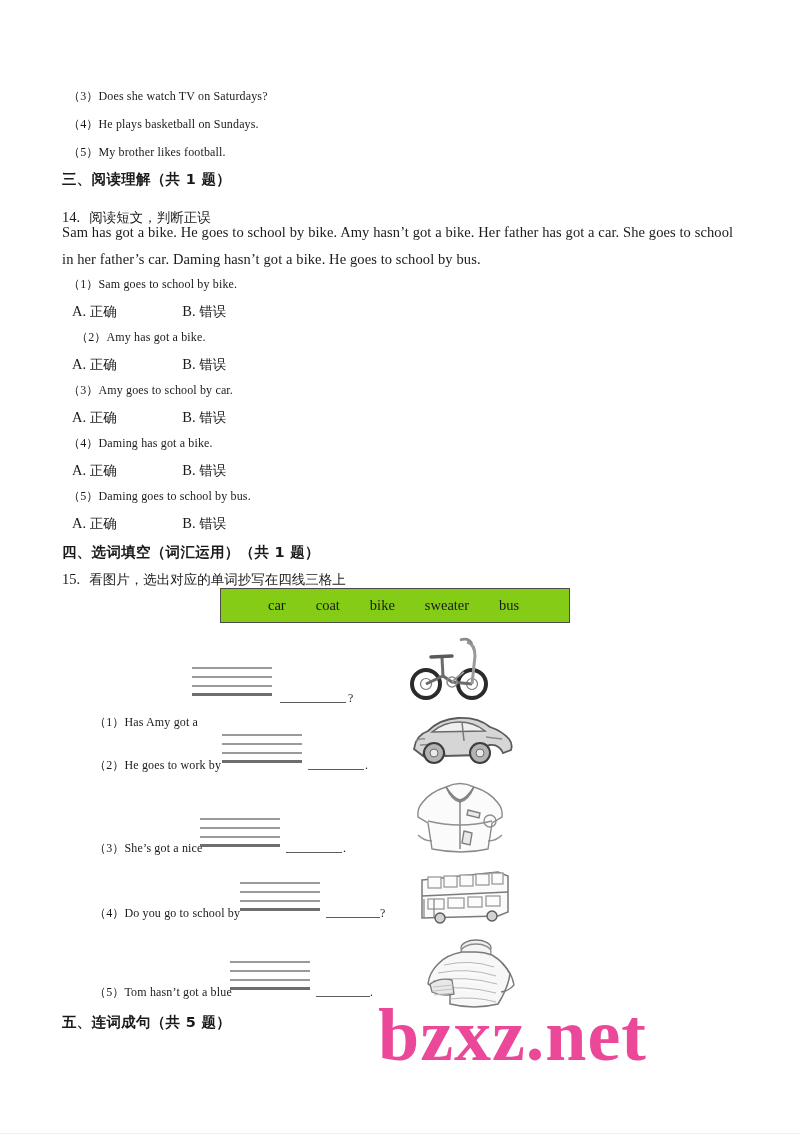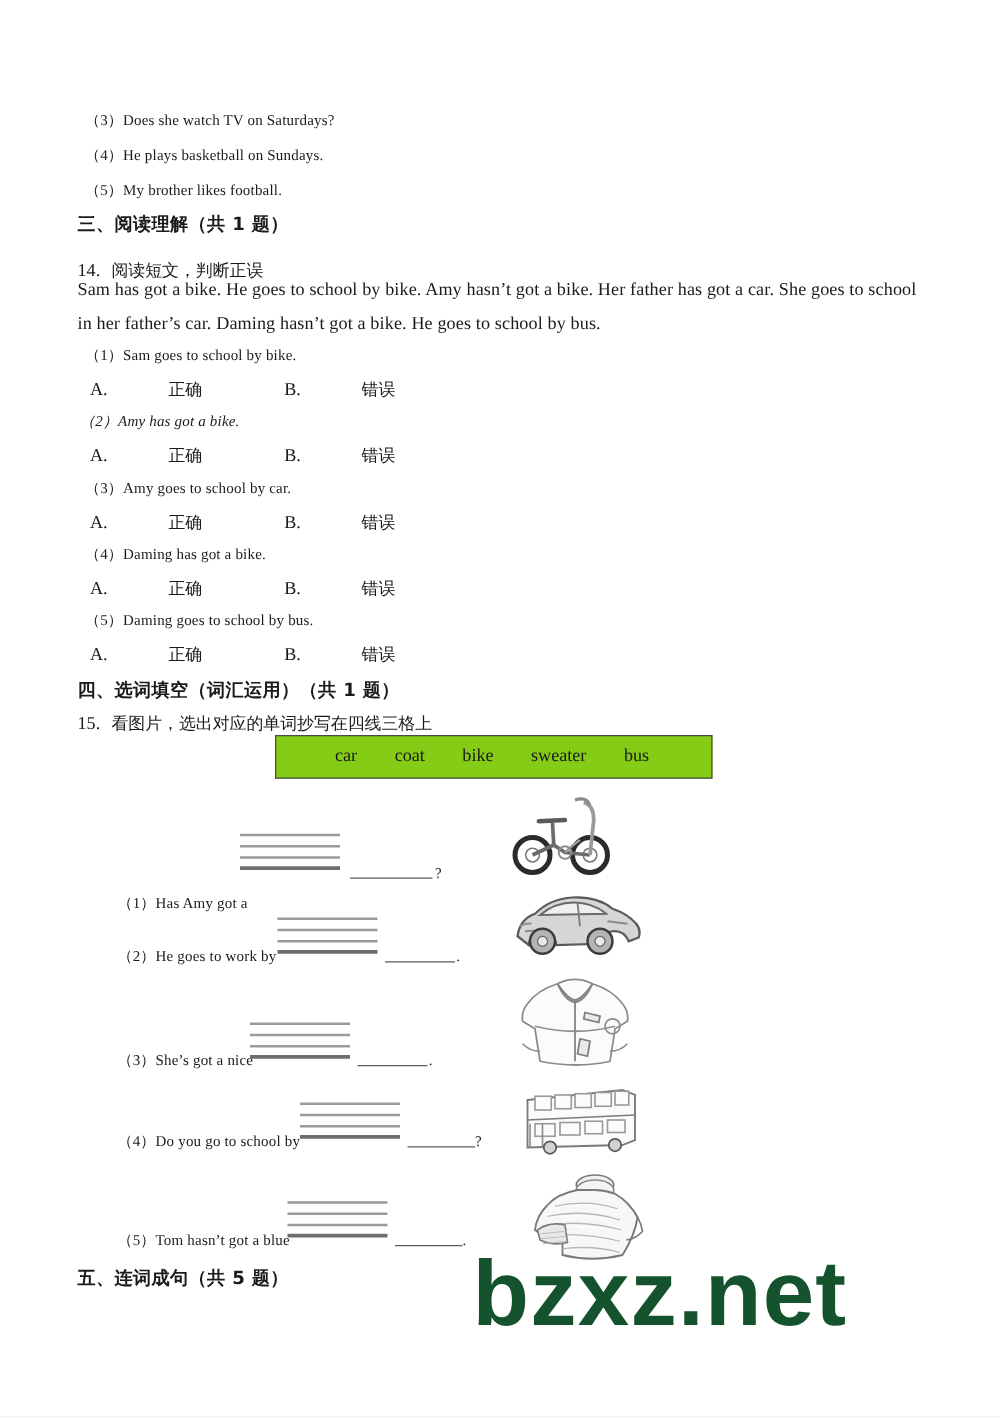--- a/index.html
+++ b/index.html
@@ -20,25 +20,25 @@
     overflow: hidden;
     box-sizing: border-box;
     border-bottom: 1px solid #f0f0f0;
   }
 
   
   .watermark {
     position: absolute;
     left: 378px;
     top: 998px;
-    font-family: Liberation Sans, sans-serif;
+    font-family: Liberation Serif, serif;
     font-weight: bold;
     font-size: 74px;
     letter-spacing: 1px;
-    color: #14532d;
+    color: #ec4899;
     line-height: 1;
     user-select: none;
     white-space: nowrap;
   }
 
   
   .abs { position: absolute; white-space: nowrap; }
 
   .q-line {
     font-size: 12px;
@@ -65,21 +65,20 @@
     font-family: "Liberation Serif", serif;
     font-size: 14.5px;
   }
 
   
   .opt-row { font-size: 14.5px; }
   .opt-row .opt-b { display: inline-block; margin-left: 62px; }
   .opt-row .cnw {
     font-family: Liberation Sans, sans-serif;
     font-size: 13.5px;
-    margin-left: 45px;
   }
 
   
   .wordbank {
     position: absolute;
     left: 220px;
     top: 588px;
     width: 350px;
     height: 35px;
     border: 1.6px solid #4a4a4a;
@@ -145,21 +144,21 @@
   </div>
 
   <div class="passage" style="position:absolute; left:62px; top:219px; width:672px;">Sam has got a bike. He goes to school by bike. Amy hasn’t got a bike. Her father has got a car. She goes to school in her father’s car. Daming hasn’t got a bike. He goes to school by bus.</div>
 
   <div class="abs q-line" style="left:68px; top:277px;">（1）Sam goes to school by bike.</div>
   <div class="abs opt-row" style="left:72px; top:303px;">
     <span><span>A.</span> <span class="cnw">正确</span></span>
     <span class="opt-b"><span>B.</span> <span class="cnw">错误</span></span>
   </div>
 
-  <div class="abs q-line" style="left:64px; top:330px;font-style:italic;">（2）Amy has got a bike.</div>
+  <div class="abs q-line" style="left:76px; top:330px;">（2）Amy has got a bike.</div>
   <div class="abs opt-row" style="left:72px; top:356px;">
     <span><span>A.</span> <span class="cnw">正确</span></span>
     <span class="opt-b"><span>B.</span> <span class="cnw">错误</span></span>
   </div>
 
   <div class="abs q-line" style="left:68px; top:383px;">（3）Amy goes to school by car.</div>
   <div class="abs opt-row" style="left:72px; top:409px;">
     <span><span>A.</span> <span class="cnw">正确</span></span>
     <span class="opt-b"><span>B.</span> <span class="cnw">错误</span></span>
   </div>

